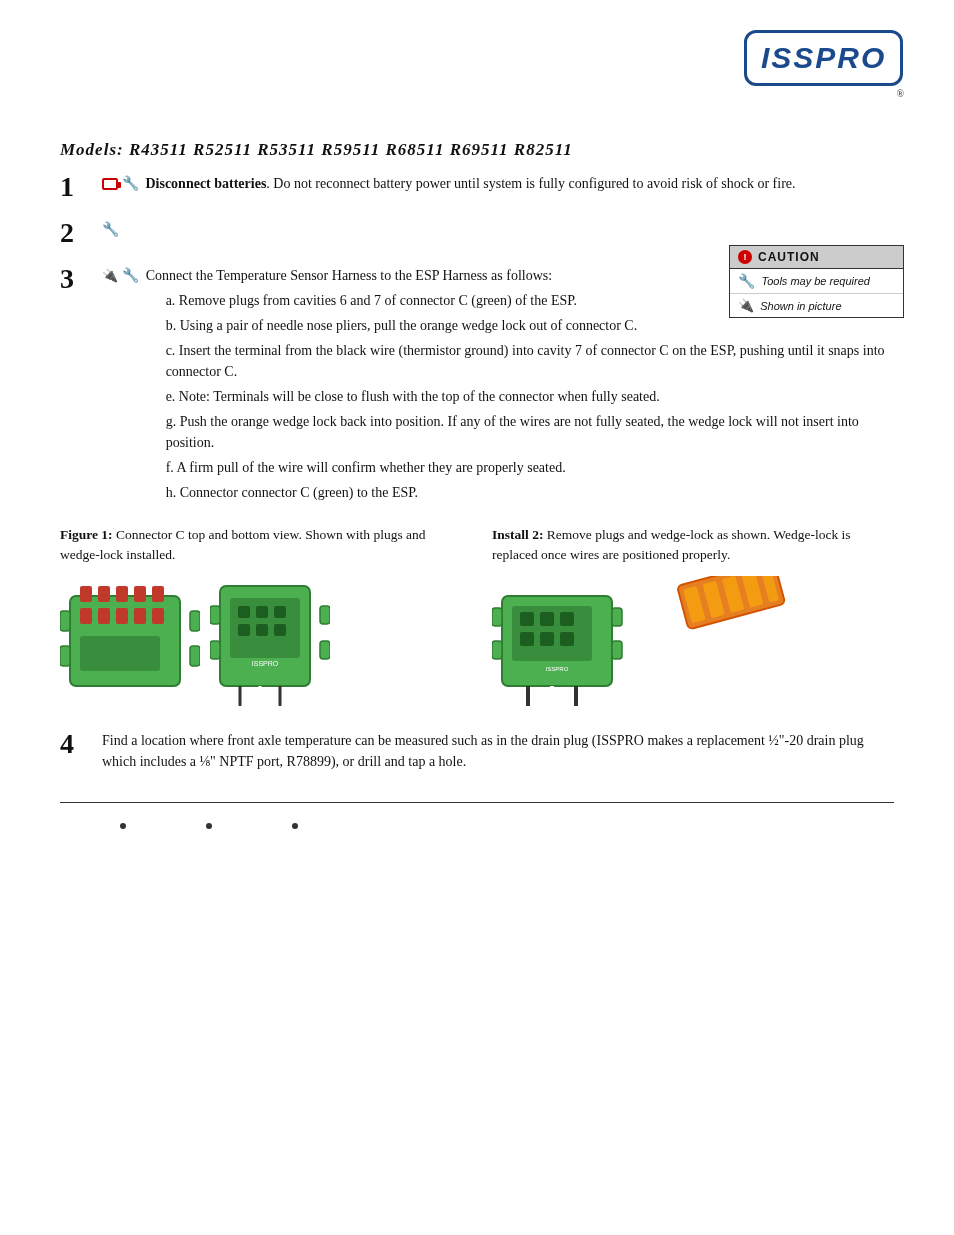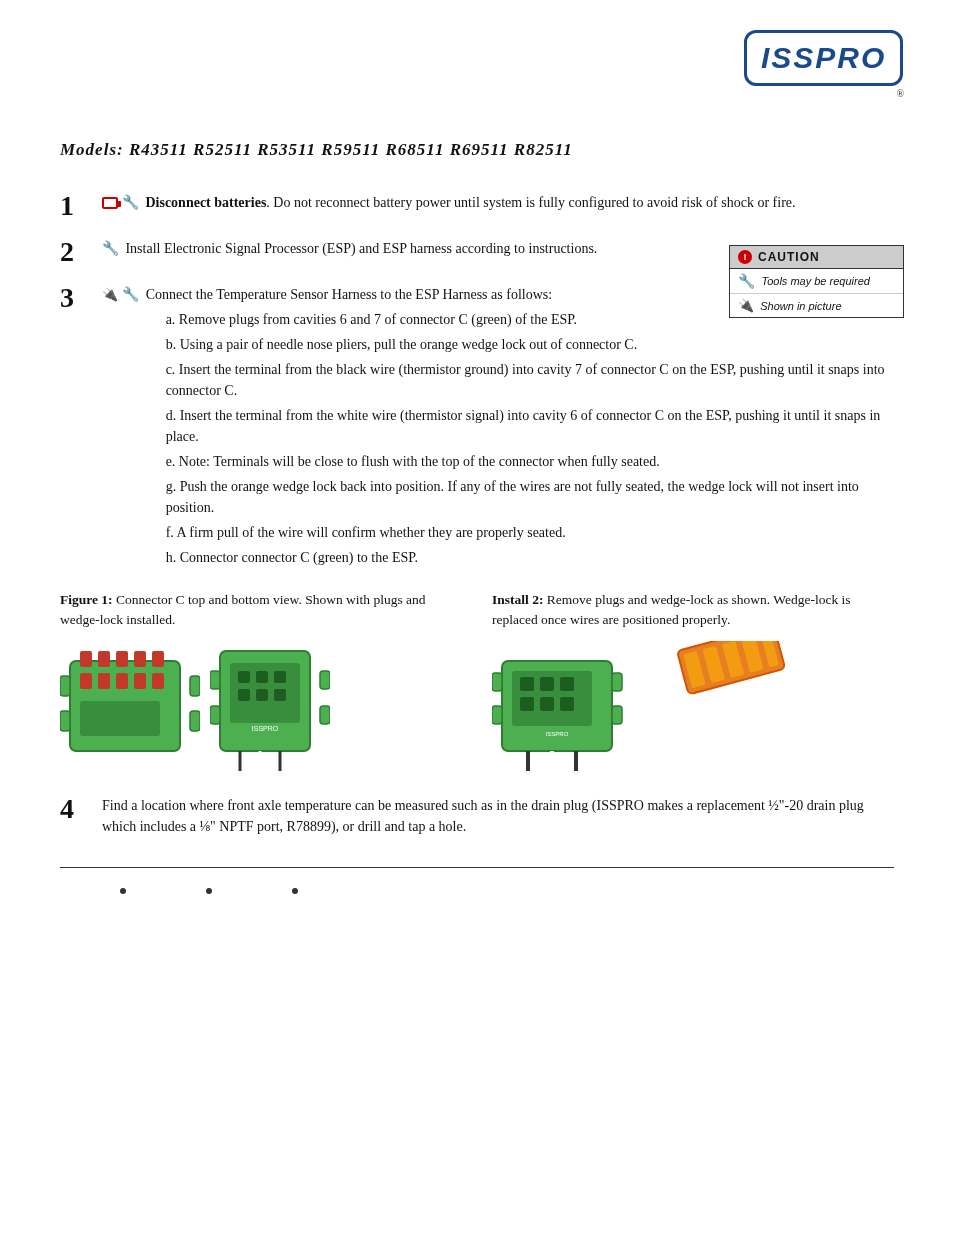--- a/index.html
+++ b/index.html
@@ -41,21 +41,21 @@
       font-size: 30px;
       font-weight: 900;
       color: #1a4a8c;
       letter-spacing: 2px;
       font-style: italic;
     }
 
     
     .models-line {
       margin-top: 100px;
-      margin-bottom: 32px;
+      margin-bottom: 13px;
       font-size: 17px;
       font-weight: bold;
       font-style: italic;
       letter-spacing: 1px;
     }
 
     
     .step {
       display: flex;
       align-items: flex-start;
@@ -277,38 +277,34 @@
     <div class="step-content">
       <span class="bold">Disconnect batteries</span><span>. Do not reconnect battery power until system is fully configured to avoid risk of shock or fire.</span>
     </div>
   </div>
 
   <div class="step">
     <div class="step-number">2</div>
     <div class="step-icons">
       <span class="icon-wrench">🔧</span>
     </div>
-    <div class="step-content">
-      <span>Install Electronic Signal Processor (ESP) and ESP harness according to instructions.</span>
-    </div>
   </div>
 
   <div class="step">
     <div class="step-number">3</div>
     <div class="step-icons">
       <span class="icon-connector">🔌</span>
       <span class="icon-wrench">🔧</span>
     </div>
     <div class="step-content">
       <span>Connect the Temperature Sensor Harness to the ESP Harness as follows:</span>
       <ul class="sub-list">
         <li data-letter="a"><span>Remove plugs from cavities 6 and 7 of connector C (green) of the ESP.</span></li>
         <li data-letter="b"><span>Using a pair of needle nose pliers, pull the orange wedge lock out of connector C.</span></li>
         <li data-letter="c"><span>Insert the terminal from the black wire (thermistor ground) into cavity 7 of connector C on the ESP, pushing until it snaps into connector C.</span></li>
-        <li data-letter="d"><span>Insert the terminal from the white wire (thermistor signal) into cavity 6 of connector C on the ESP, pushing it until it snaps in place.</span></li>
         <li data-letter="e"><span>Note: Terminals will be close to flush with the top of the connector when fully seated.</span></li>
         <li data-letter="g"><span>Push the orange wedge lock back into position.  If any of the wires are not fully seated, the wedge lock will not insert into position.</span></li>
         <li data-letter="f"><span>A firm pull of the wire will confirm whether they are properly seated.</span></li>
         <li data-letter="h"><span>Connector connector C (green) to the ESP.</span></li>
       </ul>
     </div>
   </div>
 
   <div class="figures-area">
 

